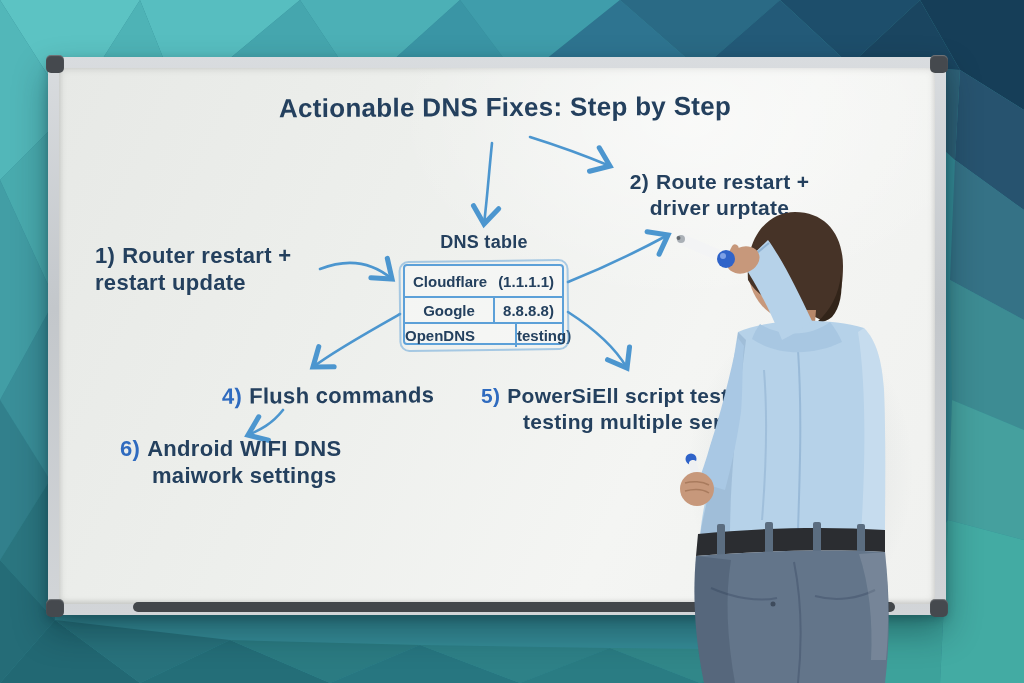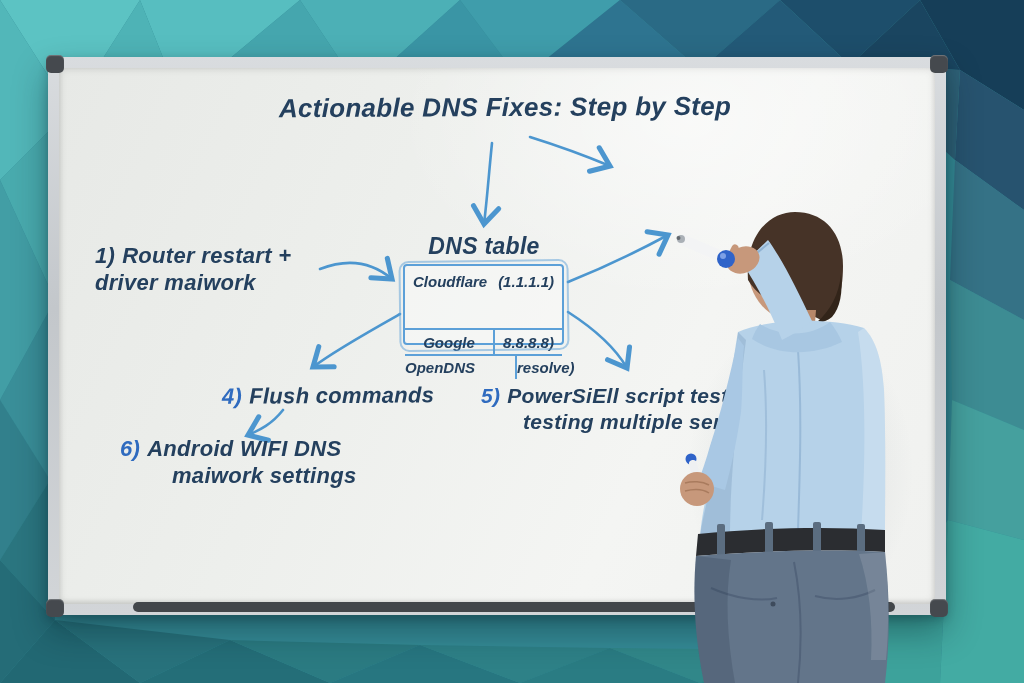--- a/index.html
+++ b/index.html
@@ -1,19 +1,18 @@
 <!DOCTYPE html>
 <html><head>
 <meta charset="utf-8">
 <style>
   html,body { margin:0; padding:0; background:#222; }
   .scene {
     position:relative; width:1024px; height:683px; overflow:hidden;
     font-family:"Liberation Sans","DejaVu Sans",sans-serif;
-    font-style:italic;
   }
   .scene * { box-sizing:border-box; }
   svg.wall { position:absolute; left:0; top:0; z-index:0; }
 
   
   .whiteboard {
     position:absolute; left:48px; top:57px; width:898px; height:558px; z-index:1;
     background:linear-gradient(180deg,#d9dcdf 0%,#c3c7cb 45%,#d2d5d8 100%);
     border-radius:6px;
     box-shadow:0 16px 34px rgba(0,25,35,.38), 0 4px 10px rgba(0,25,35,.25);
@@ -45,38 +44,38 @@
   }
   .num { margin-right:7px; }
   .num-blue { color:#2f6bbf; }
   .wb-title { left:205px; top:92px; width:600px; text-align:center; font-size:26px; transform:rotate(-.3deg); }
   .step1 { left:95px;  top:243px; width:235px; text-align:left; font-size:22px; }
   .step2 { left:612px; top:169px; width:215px; text-align:center; font-size:21px; }
   .step4 { left:222px; top:383px; font-size:22px; transform:rotate(-.4deg); }
   .step5 { left:481px; top:383px; font-size:21px; }
   .step5 .l2 { margin-left:42px; }
   .step6 { left:120px; top:436px; font-size:22px; }
-  .step6 .l2 { margin-left:52px; }
-  .table-title { left:398px; top:232px; width:172px; text-align:center; font-size:23px; }
+  .step6 .l2 { margin-left:32px; }
+  .table-title { left:398px; top:232px; width:172px; text-align:center; font-size:18px; }
 
   
   .dns-table {
     position:absolute; left:403px; top:264px; width:161px; height:81px; z-index:4;
     border:2px solid #5ca0d8; border-radius:4px; background:rgba(255,255,255,.35);
     color:#24405e; font-weight:bold; font-size:15px;
   }
   .dns-table::after {
     content:""; position:absolute; inset:-6px -7px -8px -6px;
     border:2px solid rgba(92,160,216,.5); border-radius:10px;
     transform:rotate(-.7deg); pointer-events:none;
   }
   .dt-row { display:flex; align-items:center; }
   .dt-r1 { height:30px; justify-content:space-between; padding:0 8px; }
   .dt-r2, .dt-r3 { border-top:2px solid #5ca0d8; }
-  .dt-r2 { height:26px;margin-top:32px; } .dt-r3 { height:25px;gap:40px; }
+  .dt-r2 { height:26px; } .dt-r3 { height:25px;gap:40px; }
   .dt-cell-p { width:88px; text-align:center; }
   .dt-cell-v { flex:1; text-align:left; border-left:2px solid #5ca0d8; align-self:stretch;
                display:flex; align-items:center; justify-content:center; }
 
   svg.arrows { position:absolute; left:0; top:0; z-index:3; pointer-events:none; }
   .man-shadow {
     position:absolute; left:628px; top:238px; width:314px; height:424px; z-index:2;
     background:radial-gradient(50% 50% at 55% 55%, rgba(50,70,85,.13), rgba(50,70,85,0) 72%);
   }
   svg.man { position:absolute; left:645px; top:198px; z-index:5; }
@@ -152,38 +151,42 @@
       <path d="M568,282 C608,266 642,249 668,235" marker-end="url(#ah)"></path>
       <path d="M568,312 C596,330 616,349 627,368" marker-end="url(#ah)"></path>
       <path d="M283,410 C272,424 260,430 248,435" marker-end="url(#ah)"></path>
     </g>
   </svg>
 
   <div class="ink wb-title">Actionable DNS Fixes: Step by Step</div>
 
   <div class="ink step1">
     <div class="line"><span class="num">1)</span><span>Router restart +</span></div>
-    <div class="line">driver maiwork</div>
-  </div>
-
+    <div class="line">restart update</div>
+  </div>
+
+  <div class="ink step2">
+    <div class="line"><span class="num">2)</span><span>Route restart +</span></div>
+    <div class="line">driver urptate</div>
+  </div>
 
   <div class="ink table-title">DNS table</div>
 
   <div class="dns-table">
     <div class="dt-row dt-r1">
       <span>Cloudflare</span>
       <span>(1.1.1.1)</span>
     </div>
     <div class="dt-row dt-r2">
       <span class="dt-cell-p">Google</span>
       <span class="dt-cell-v">8.8.8.8)</span>
     </div>
     <div class="dt-row dt-r3">
       <span class="dt-cell-p">OpenDNS</span>
-      <span class="dt-cell-v">resolve)</span>
+      <span class="dt-cell-v">testing)</span>
     </div>
   </div>
 
   <div class="ink step4">
     <span class="num num-blue">4)</span><span>Flush commands</span>
   </div>
 
   <div class="ink step5">
     <div class="line"><span class="num num-blue">5)</span><span>PowerSiEll script testin</span></div>
     <div class="line l2">testing multiple servers</div>

